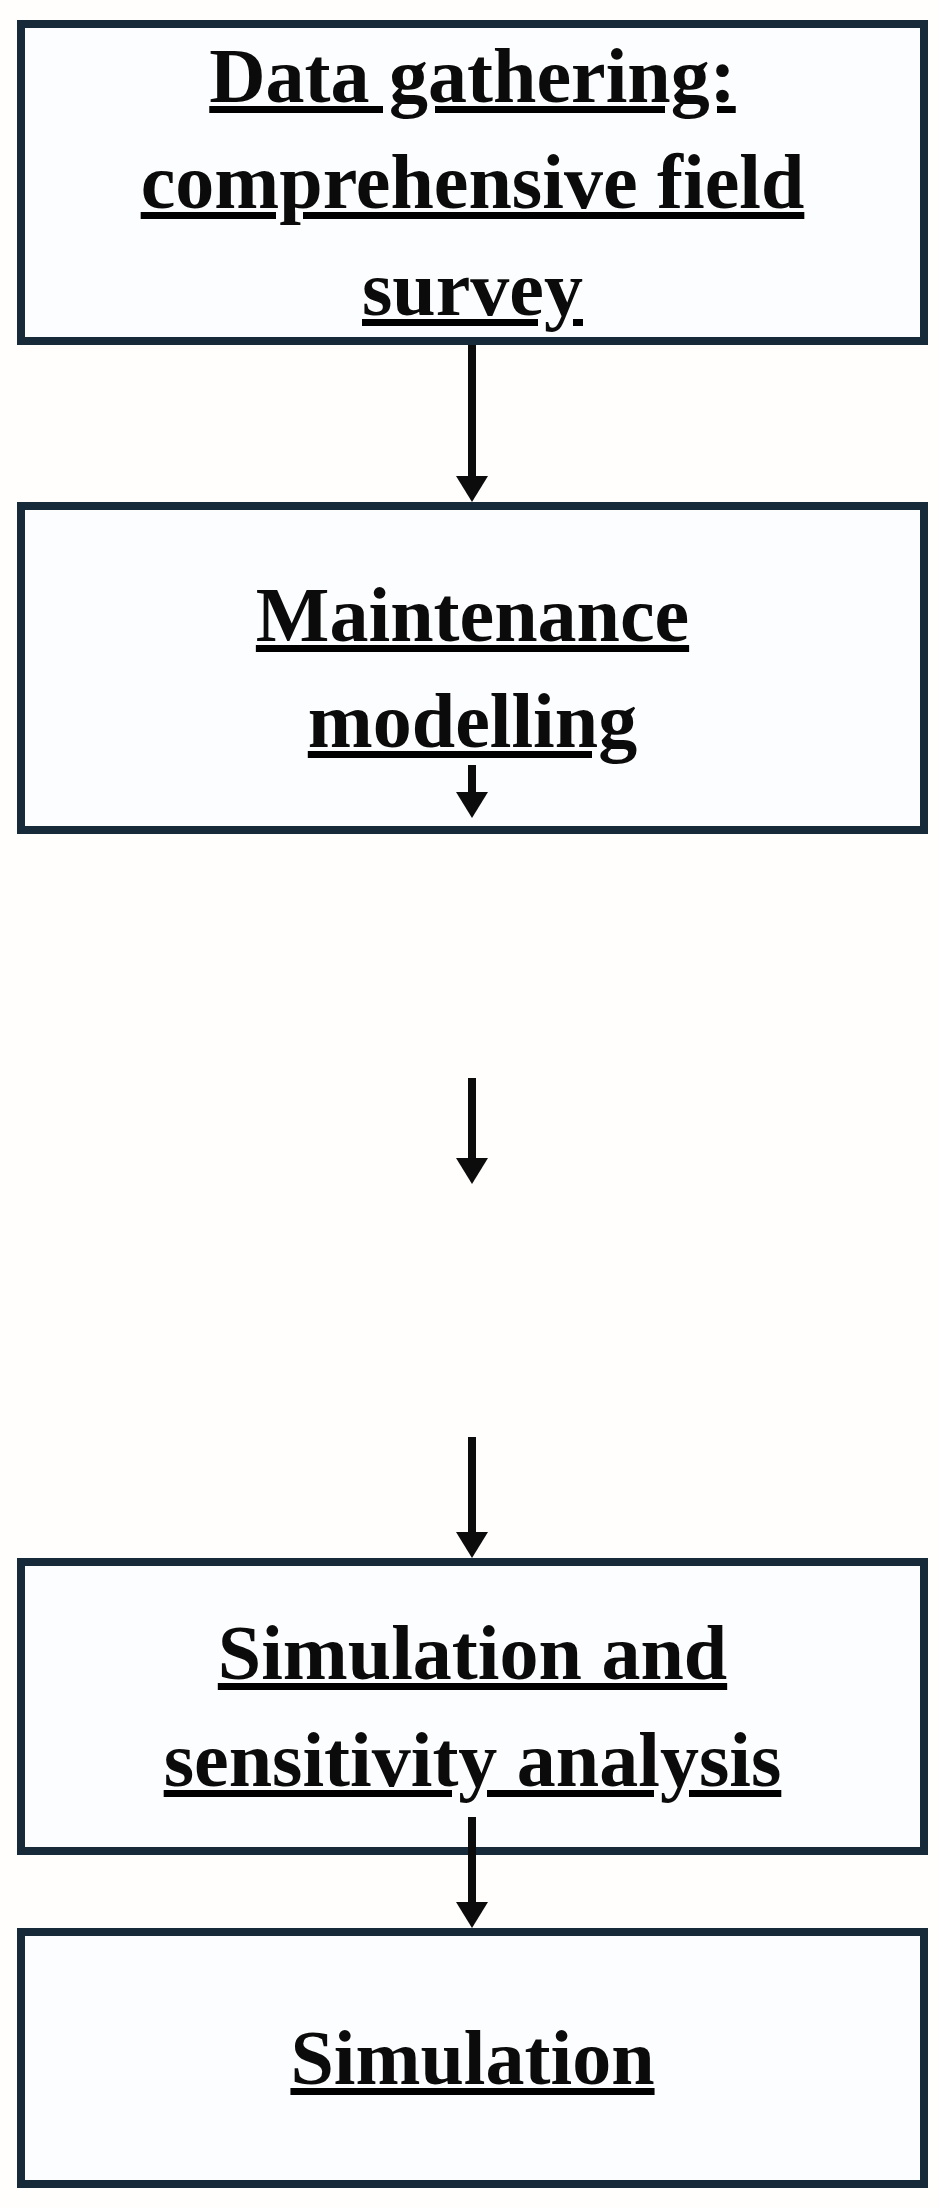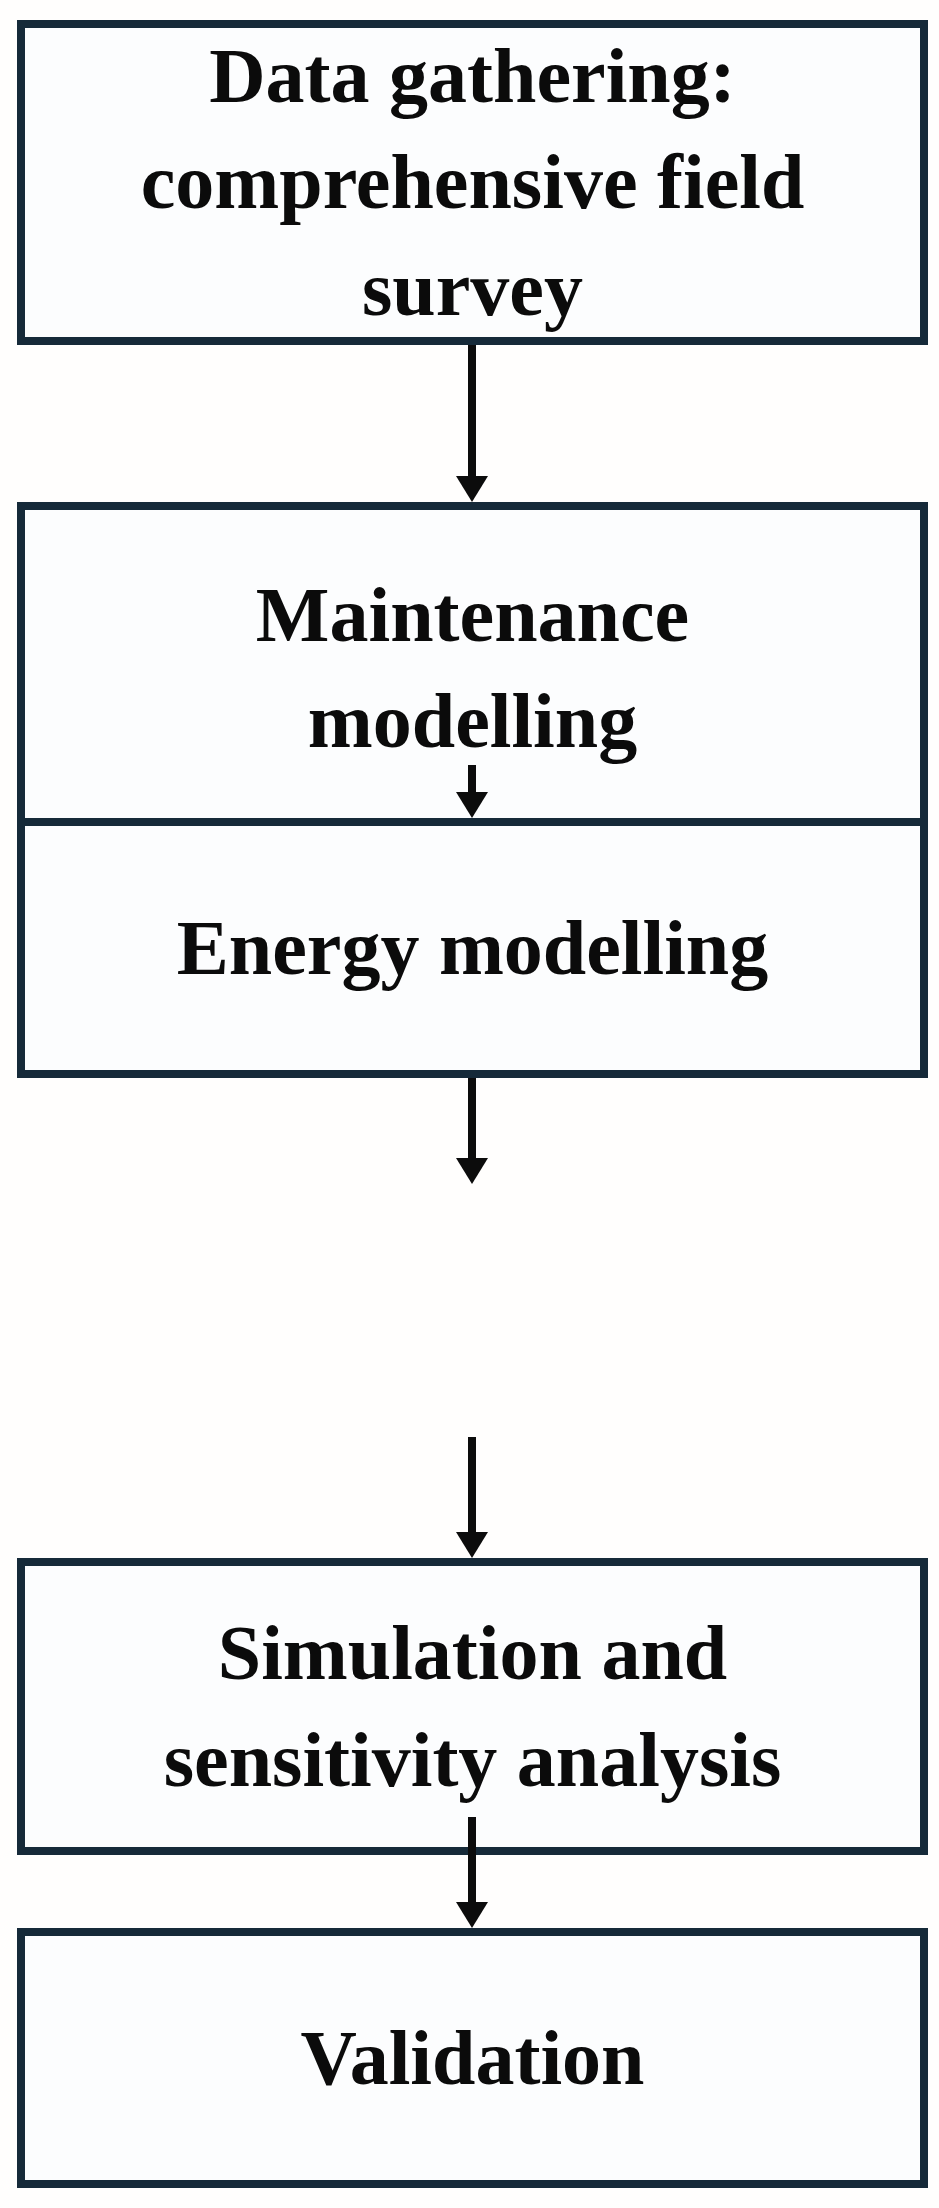--- a/index.html
+++ b/index.html
@@ -19,20 +19,21 @@
     position: absolute;
     left: 17px;
     width: 911px;
     box-sizing: border-box;
     border: 8px solid #162a39;
     background: #fcfdfe;
     display: flex;
     align-items: center;
     justify-content: center;
     text-align: center;
+    text-decoration: underline;
   }
   .box-label {
     font-weight: bold;
     font-size: 78px;
     line-height: 1.36;
     color: #0b0b0b;
     white-space: pre-line;
     letter-spacing: 0px;
   }
   .box1 { top: 20px;   height: 325px; }
@@ -79,33 +80,30 @@
 
   <div class="arrow a1"></div>
 
   <div class="box box2">
     <span class="box-label">Maintenance
 modelling</span>
   </div>
 
   <div class="arrow a2"></div>
 
-  <div class="box box3">
-    <span class="box-label">Energy modelling</span>
-  </div>
 
   <div class="arrow a3"></div>
 
 
   <div class="arrow a4"></div>
 
   <div class="box box5">
     <span class="box-label">Simulation and
 sensitivity analysis</span>
   </div>
 
   <div class="arrow a5"></div>
 
   <div class="box box6">
-    <span class="box-label">Validation</span>
+    <span class="box-label">Simulation</span>
   </div>
 
 </div>
 
 </body></html>

